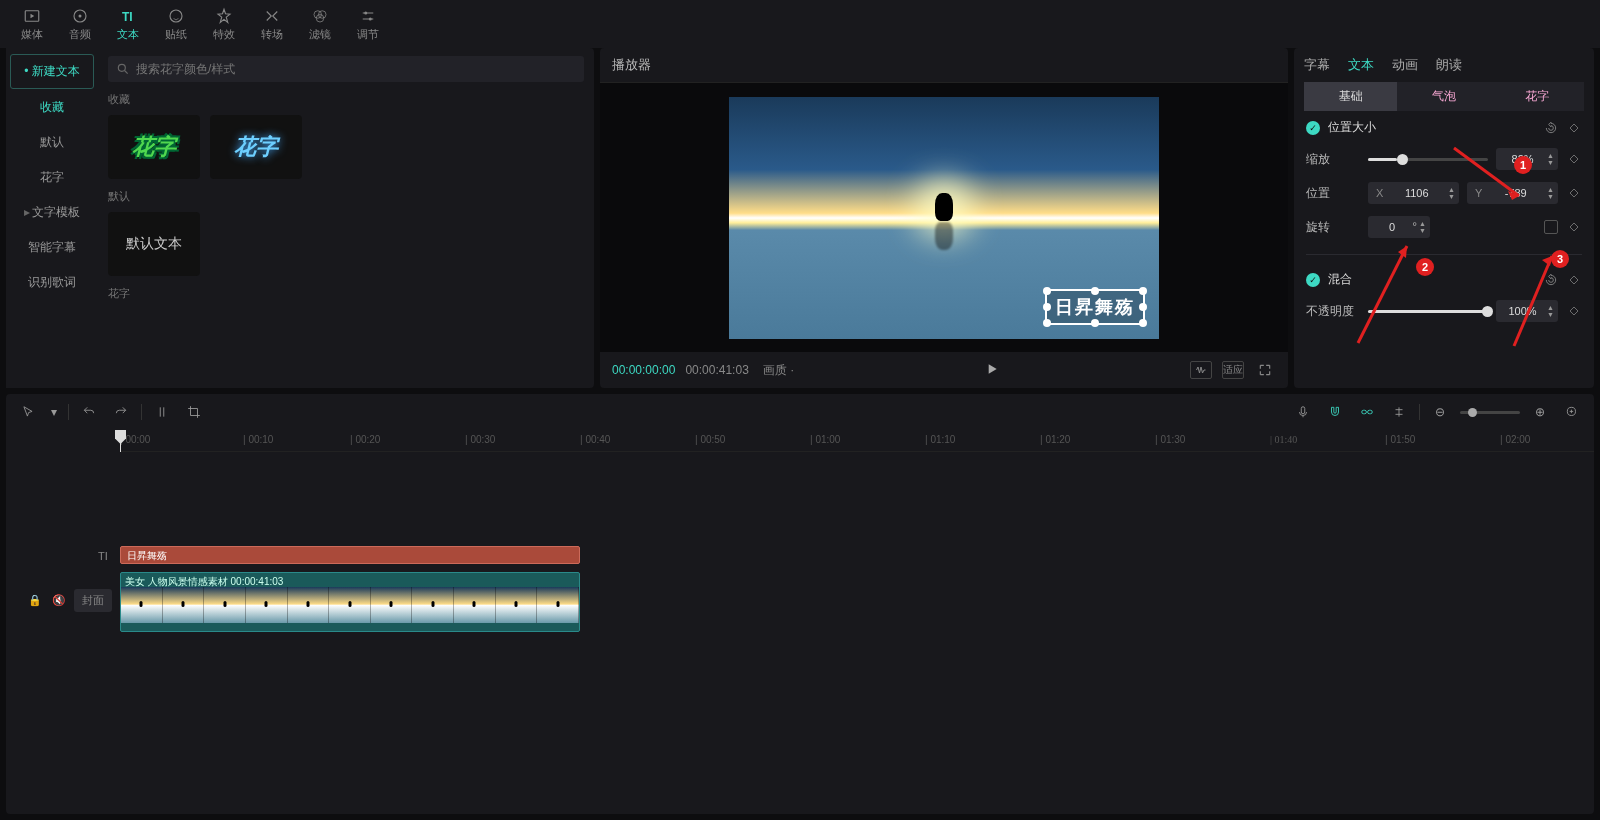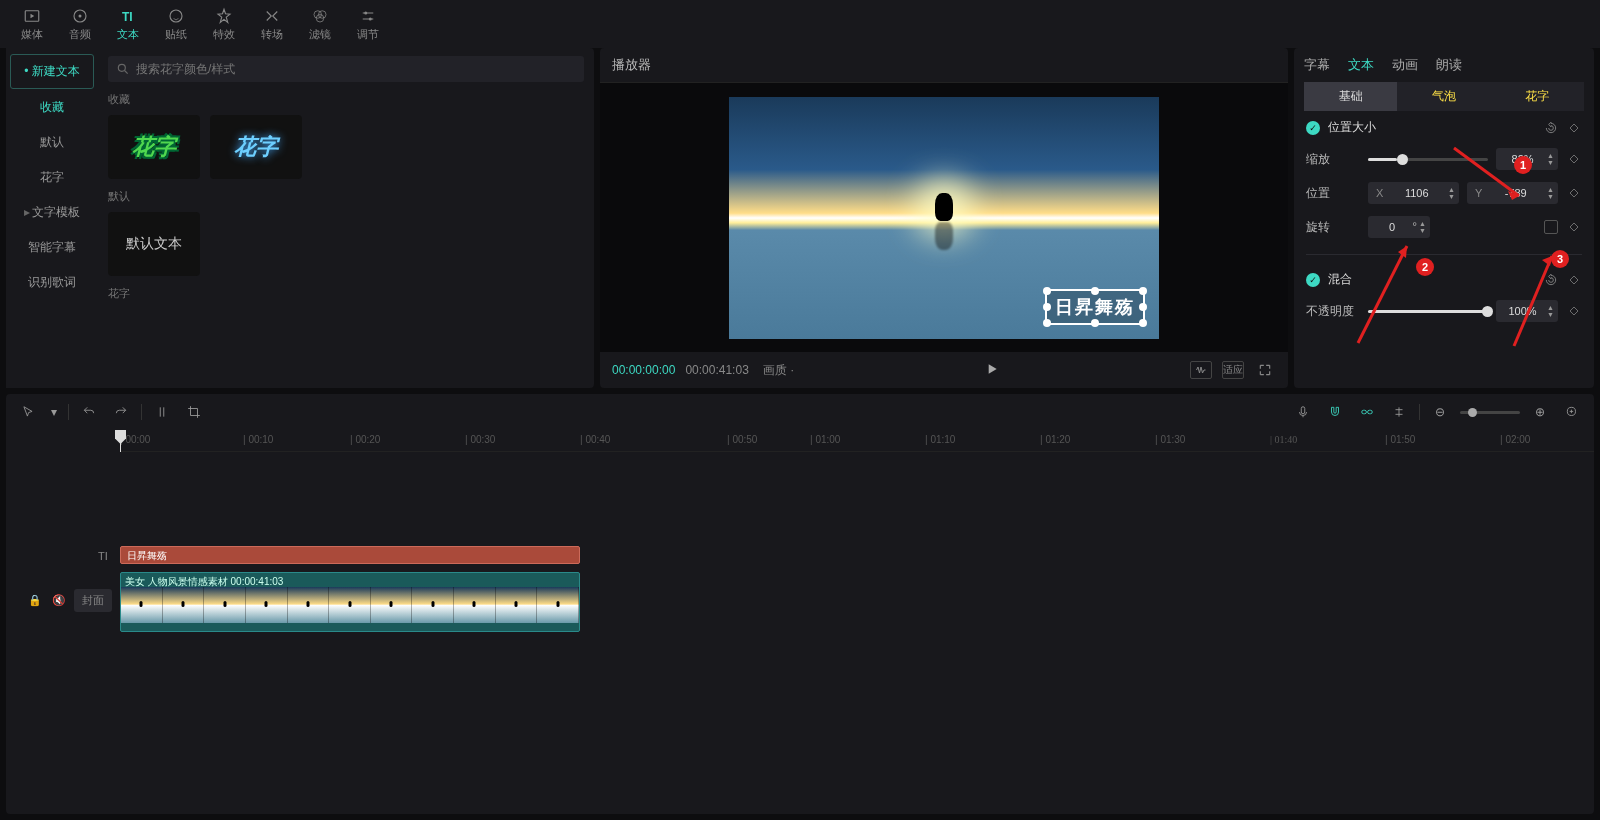--- a/index.html
+++ b/index.html
@@ -55,21 +55,21 @@
 .play-btn { flex:0 0 auto; margin:0 auto; color:#aaa; cursor:pointer; }
 .player-foot .spacer { flex:1; }
 .foot-icon { width:22px; height:18px; color:#888; cursor:pointer; display:flex; align-items:center; justify-content:center; border:1px solid #444; border-radius:2px; font-size:10px; }
 
 
 .right-panel { width:300px; flex-direction:column; position:relative; }
 .tabs { display:flex; padding:8px 10px; gap:18px; font-size:13px; }
 .tab { color:#aaa; cursor:pointer; }
 .tab.active { color:#3dd9c3; }
 .subtabs { display:flex; padding:0 10px; gap:0; }
-.subtab { flex:1; text-align:center; padding:6px 0; background:#222228; color:#fde047; cursor:pointer; font-size:12px; }
+.subtab { flex:1; text-align:center; padding:6px 0; background:#222228; color:#f9a8d4; cursor:pointer; font-size:12px; }
 .subtab.active { background:#3a3a42; color:#ddd; }
 .insp-body { padding:8px 12px; display:flex; flex-direction:column; gap:12px; }
 .insp-row { display:flex; align-items:center; gap:8px; }
 .insp-label { width:54px; color:#bbb; font-size:12px; }
 .check { width:14px; height:14px; background:#3dd9c3; border-radius:50%; display:flex; align-items:center; justify-content:center; font-size:9px; color:#111; }
 .slider { flex:1; height:3px; background:#444; border-radius:2px; position:relative; }
 .slider-fill { height:100%; background:#ddd; border-radius:2px; }
 .slider-thumb { position:absolute; top:-4px; width:11px; height:11px; background:#ddd; border-radius:50%; }
 .spin { display:flex; align-items:center; background:#2a2a30; border-radius:3px; padding:2px 4px; height:22px; min-width:62px; }
 .spin-lbl { color:#888; font-size:11px; padding:0 4px; }
@@ -464,21 +464,21 @@
   </div>
 
   <div class="timeline">
     <div style="position:relative">
       <div class="ruler" id="ruler">
           <span class="ruler-tick" style="left: 0px;">| 00:00</span>
           <span class="ruler-tick" style="left: 123px;">| 00:10</span>
           <span class="ruler-tick" style="left: 230px;">| 00:20</span>
           <span class="ruler-tick" style="left: 345px;">| 00:30</span>
           <span class="ruler-tick" style="left: 460px;">| 00:40</span>
-          <span class="ruler-tick" style="left: 575px; margin-left: 32px;">| 00:50</span>
+          <span class="ruler-tick" style="left: 575px;">| 00:50</span>
           <span class="ruler-tick" style="left: 690px;">| 01:00</span>
           <span class="ruler-tick" style="left: 805px;">| 01:10</span>
           <span class="ruler-tick" style="left: 920px;">| 01:20</span>
           <span class="ruler-tick" style="left: 1035px; text-align: right;">| 01:30</span>
           <span class="ruler-tick" style="left: 1150px; font-family: Liberation Serif, serif;">| 01:40</span>
           <span class="ruler-tick" style="left: 1265px;">| 01:50</span>
           <span class="ruler-tick" style="left: 1380px;">| 02:00</span>
         </div>
       <div class="playhead">
           <div class="playhead-head"></div>

